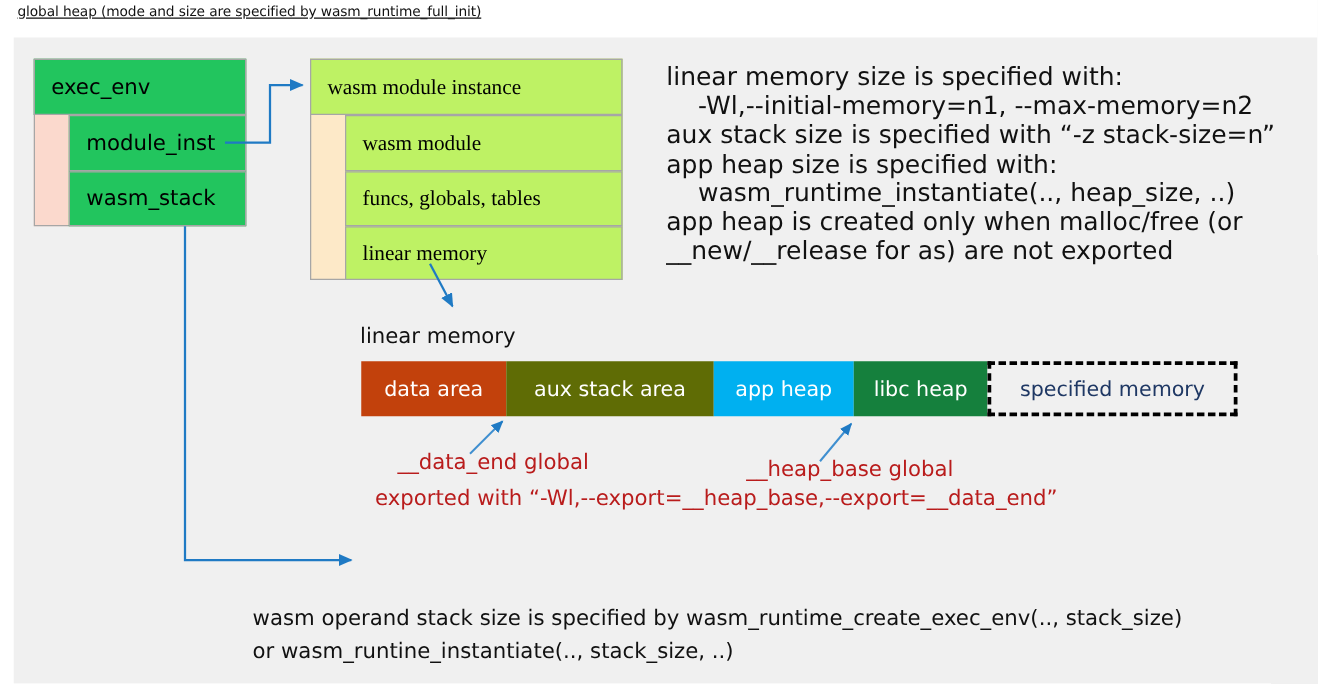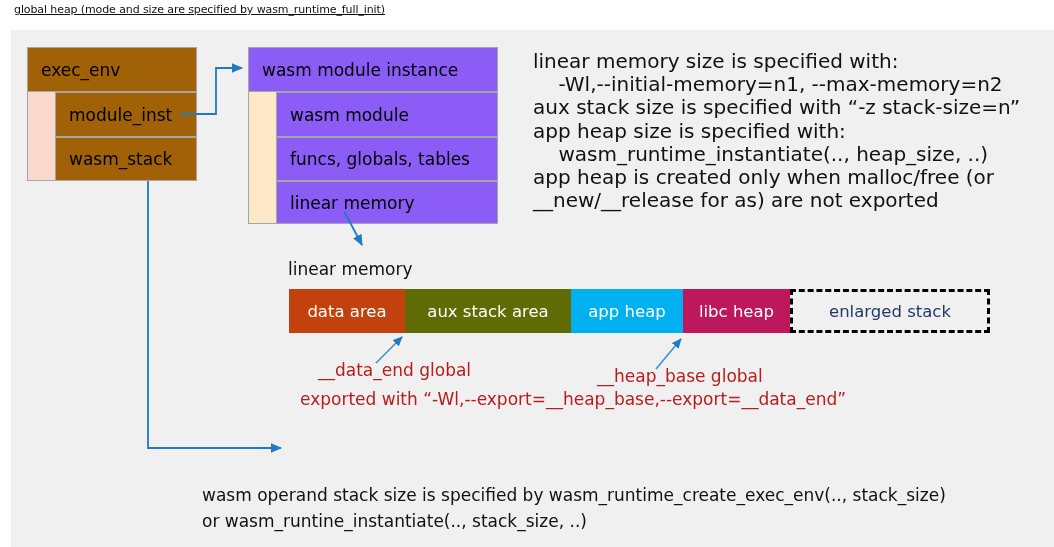--- a/index.html
+++ b/index.html
@@ -44,22 +44,22 @@
     position: absolute;
     box-sizing: border-box;
     border: 1px solid #a6a6a6;
     display: flex;
     align-items: center;
     font-size: 17px;
     color: #000000;
   }
   .box > .lbl { padding-left: 13px; white-space: nowrap; }
 
-  .pink  { background: #a16207; }
-  .cream { background: #8b5cf6; }
+  .pink  { background: #22c55e; }
+  .cream { background: #bef264; font-family: Liberation Serif, serif; }
 
   
   #execenv-outer {
     left: 27px; top: 47px; width: 170px; height: 134px;
     background: #fbd9cd; border: 1px solid #a6a6a6;
     position: absolute; box-sizing: border-box;
   }
   #execenv-head {
     left: 27px; top: 47px; width: 170px; height: 45px;
   }
@@ -212,25 +212,25 @@
   <div id="membar">
       <div class="seg" style="width: 116px; background: #c2410c; color: rgb(255, 255, 255);">
         <span>data area</span>
       </div>
       <div class="seg" style="width: 166px; background: rgb(95, 108, 5); color: rgb(255, 255, 255);">
         <span>aux stack area</span>
       </div>
       <div class="seg" style="width: 112px; background: rgb(0, 176, 240); color: rgb(255, 255, 255);">
         <span>app heap</span>
       </div>
-      <div class="seg" style="width: 107px; background: #be185d; color: rgb(255, 255, 255);">
+      <div class="seg" style="width: 107px; background: #15803d; color: rgb(255, 255, 255);">
         <span>libc heap</span>
       </div>
       <div class="seg dashed" style="width: 200px; color: rgb(31, 56, 100);">
-        <span>enlarged stack</span>
+        <span>specified memory</span>
       </div>
     </div>
 
   <div class="ann" id="ann-data-end">__data_end global</div>
   <div class="ann" id="ann-heap-base">__heap_base global</div>
   <div class="ann" id="ann-exported">exported with “-Wl,--export=__heap_base,--export=__data_end”</div>
 
 
   <div id="bottom-note">wasm operand stack size is specified by wasm_runtime_create_exec_env(.., stack_size)
 or wasm_runtine_instantiate(.., stack_size, ..)</div>

